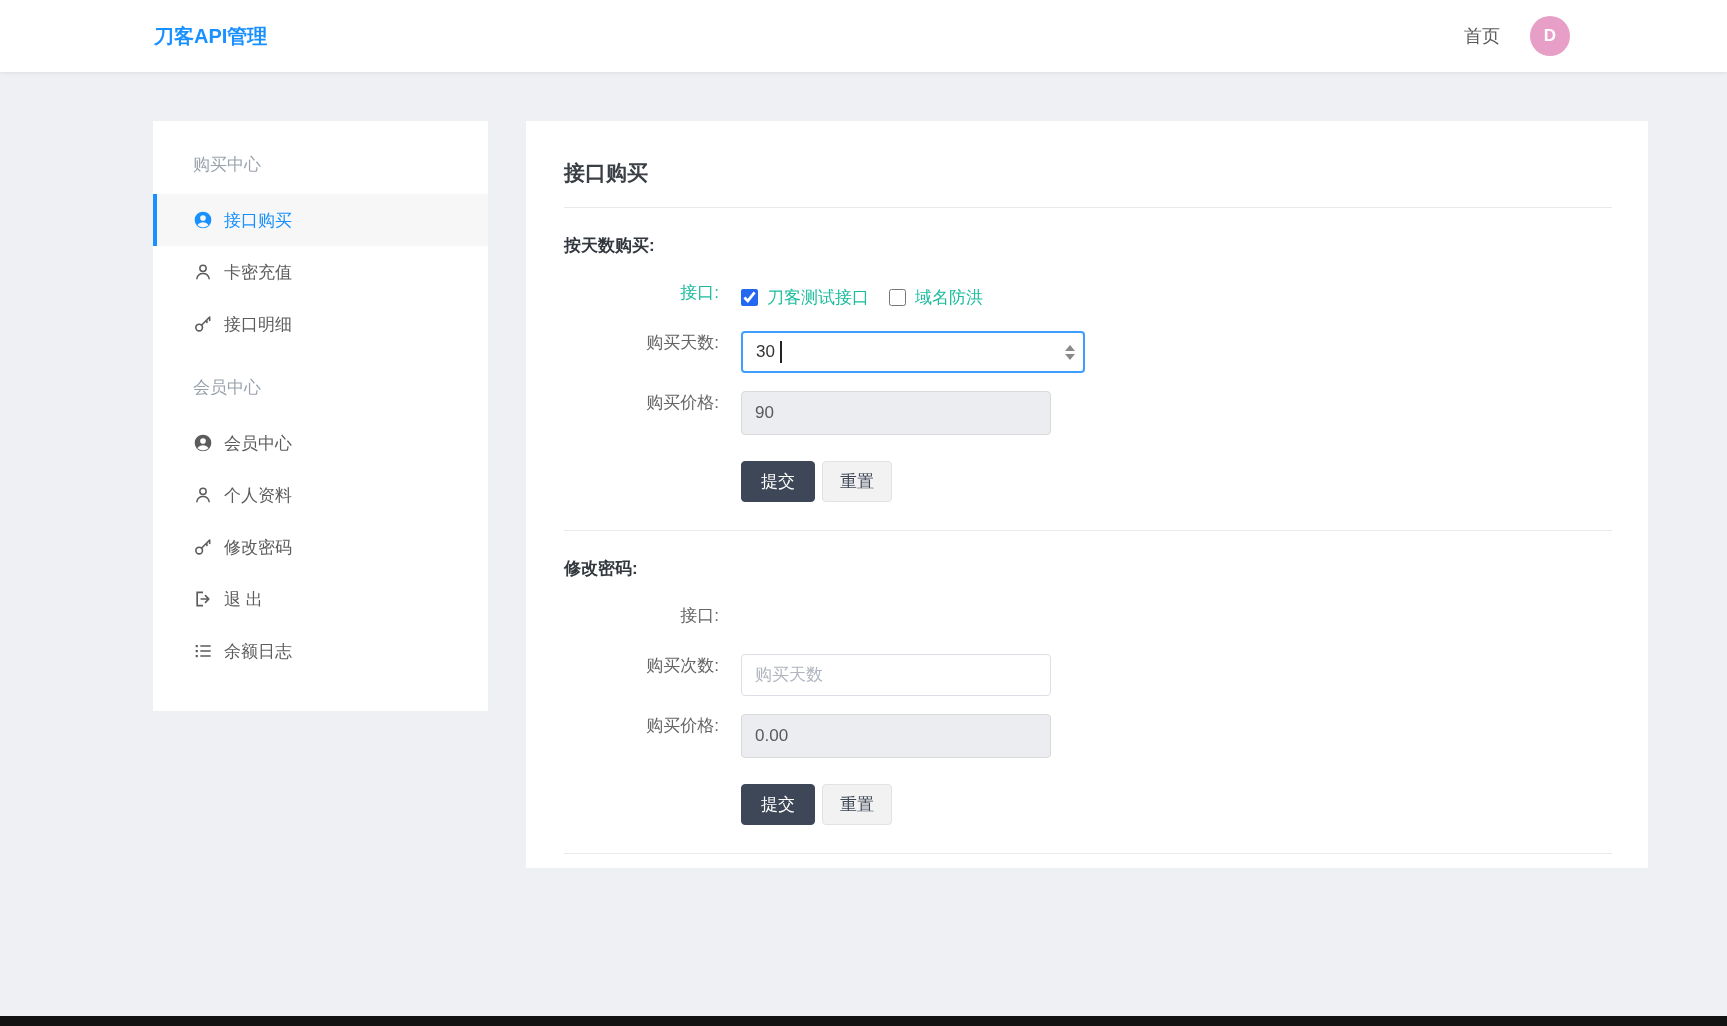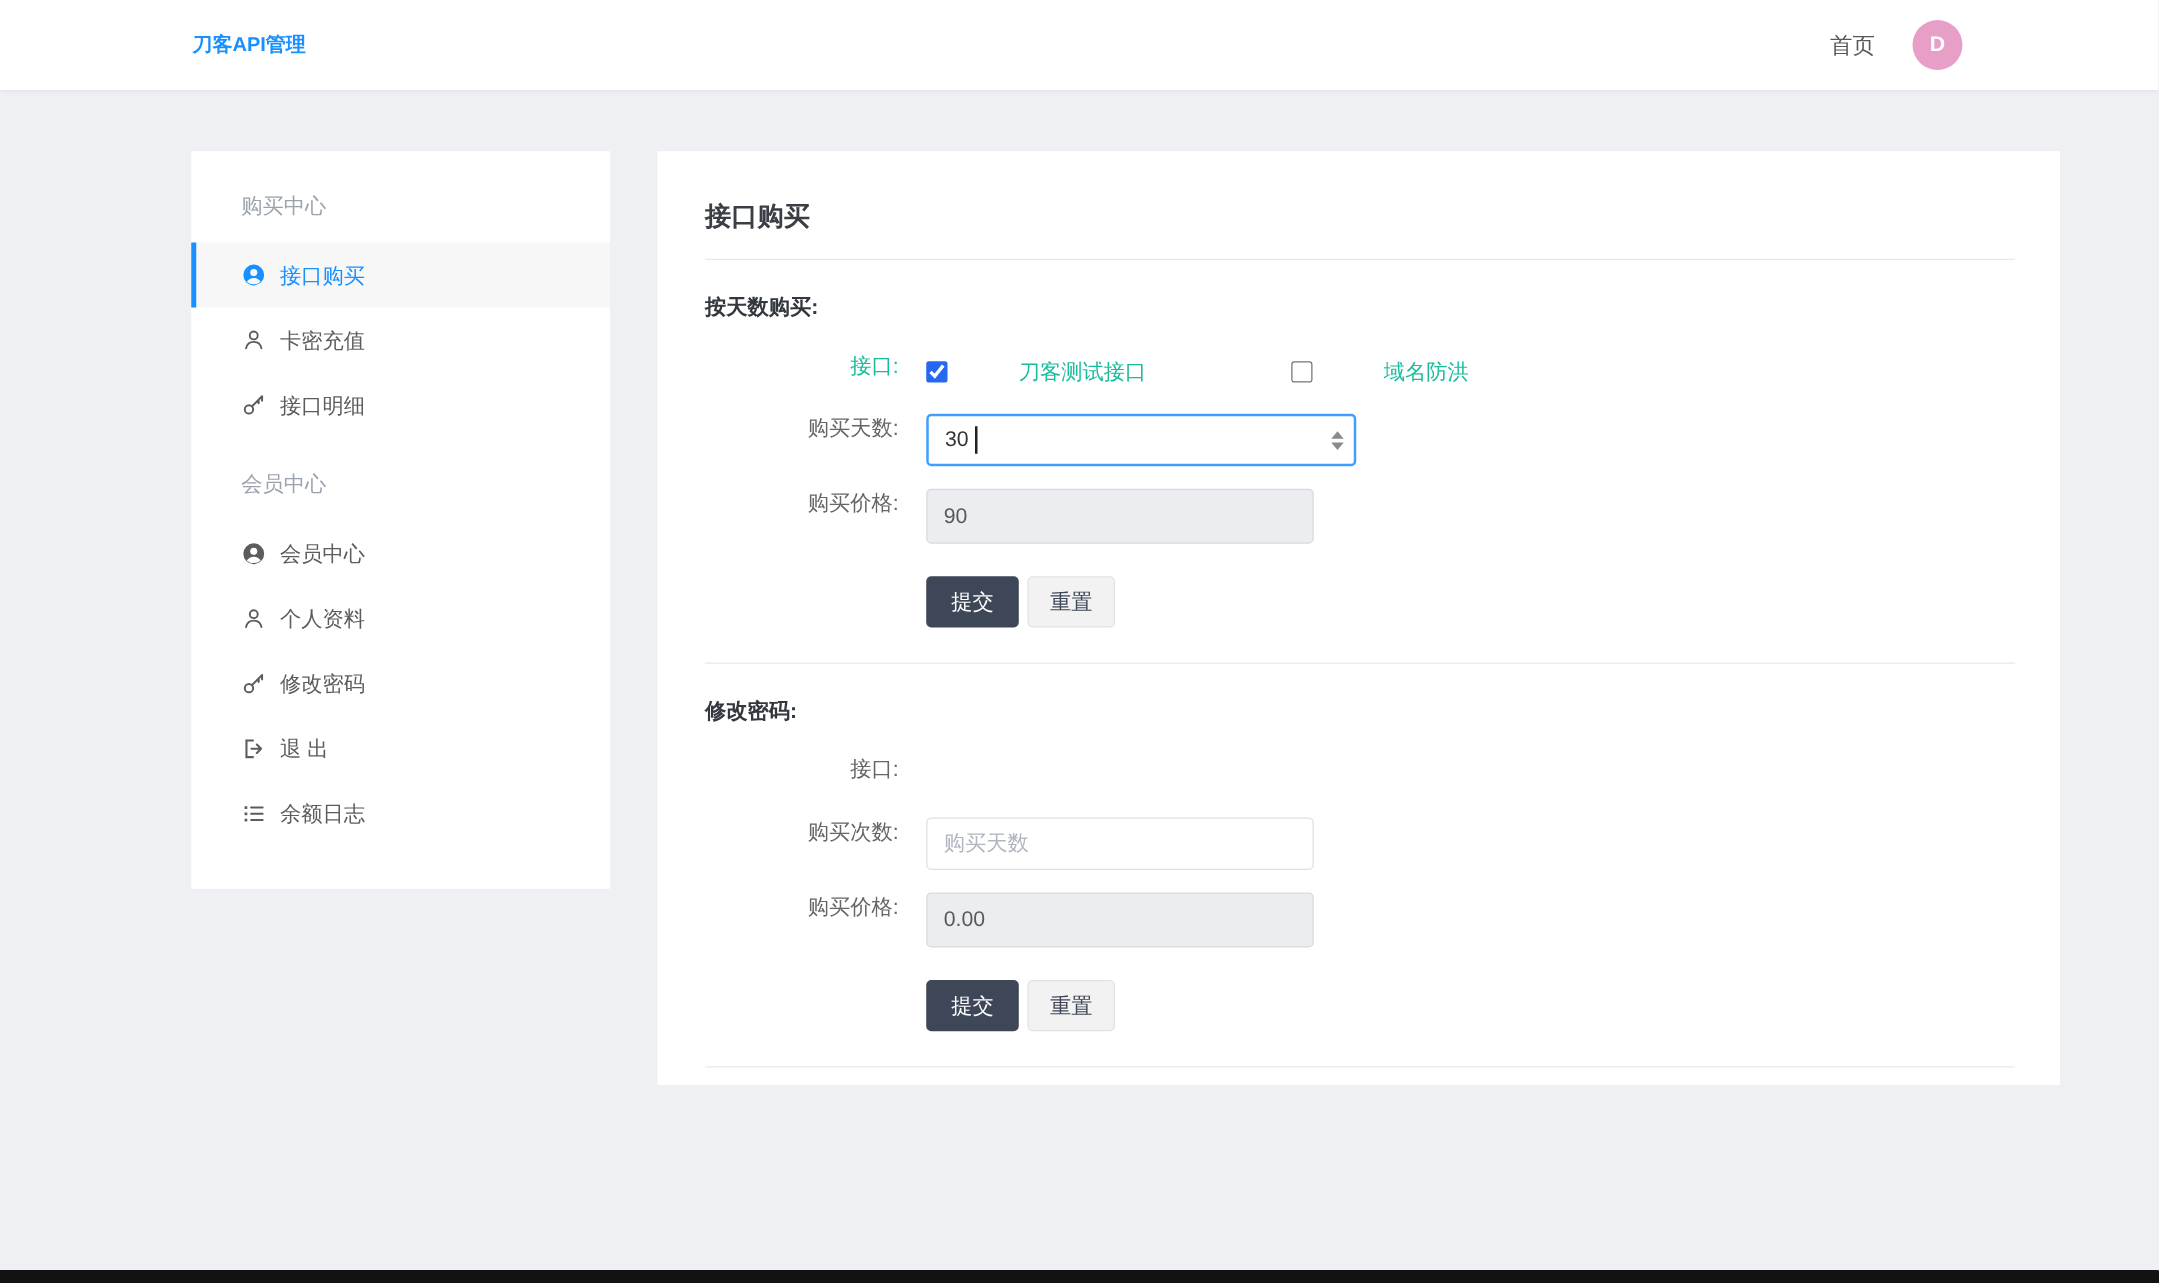--- a/index.html
+++ b/index.html
@@ -15,21 +15,21 @@
   .header {
     height:72px;
     background:#fff;
     display:flex;
     align-items:center;
     padding:0 157px 0 154px;
     box-shadow:0 1px 4px rgba(0,0,0,.08);
     position:relative;
     z-index:2;
   }
-  .brand { font-size:16px; font-weight:700; color:#1890ff; cursor:pointer; }
+  .brand { font-size:20px; font-weight:700; color:#1890ff; cursor:pointer; }
   .header-spacer { flex:1; }
   .nav-home { font-size:18px; color:#595959; margin-right:30px; cursor:pointer; }
   .avatar {
     width:40px; height:40px; border-radius:50%;
     background:#e79fc8; color:#fff;
     display:flex; align-items:center; justify-content:center;
     font-size:17px; font-weight:700; cursor:pointer;
   }
   
   .page { display:flex; align-items:flex-start; padding:23px 79px 0 153px;margin-top:26px; }
@@ -51,21 +51,21 @@
   }
   .main-title { font-size:21px; font-weight:600; color:#3a3f45; margin-bottom:20px; }
   .divider { border:none; border-top:1px solid #e9e9e9; }
   .form-heading { font-size:17px; font-weight:700; color:#33383f; margin:26px 0 24px; }
   .form-row { display:flex; margin-bottom:18px; min-height:32px; }
   .form-label {
     width:177px; text-align:right; padding-right:22px;
     color:#666; font-size:17px; flex:none;
   }
   .green { color:#1abc9c !important; }
-  .checkbox-group { display:flex; align-items:center; font-size:17px;gap:48px; }
+  .checkbox-group { display:flex; align-items:center; font-size:17px; }
   .checkbox-group input[type=checkbox] {
     width:17px; height:17px; accent-color:#2468f2; margin-right:9px; cursor:pointer;
   }
   .cb-label { color:#1abc9c; cursor:pointer; }
   .cb-gap { width:20px; }
   .input-wrap { position:relative; width:344px; }
   .number-input {
     width:100%; height:42px; border:2px solid #409eff; border-radius:4px;
     padding:0 32px 0 13px; font-size:17px; color:#333; outline:none;
     font-family:"Liberation Sans","DejaVu Sans",sans-serif;

